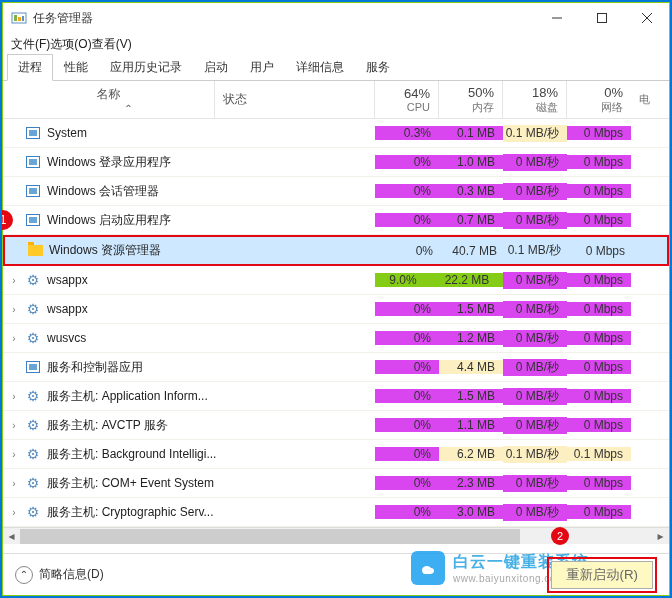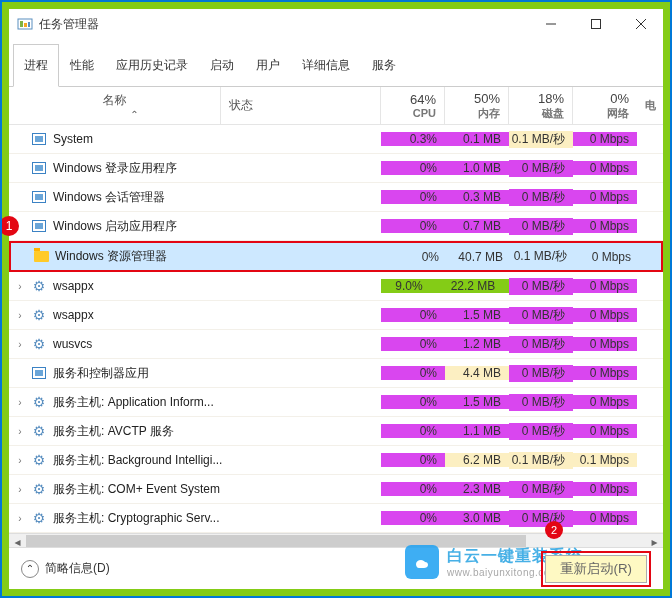--- a/index.html
+++ b/index.html
@@ -1,39 +1,39 @@
 <!DOCTYPE html>
 <html><head>
 <meta charset="utf-8">
 <style>
 * { margin:0; padding:0; box-sizing:border-box; }
 body { font-family:"Microsoft YaHei",sans-serif; font-size:12px; background:#fff; }
 .frame { width:672px; height:598px; border:2px solid #0078d7; position:relative; overflow:hidden; }
-.inner { width:668px; height:594px; border:7px solid #84cc16; position:relative; background:#fff; }
+.inner { width:668px; height:594px; border:1px solid #84cc16; position:relative; background:#fff; }
 .titlebar { height:30px; display:flex; align-items:center; padding:0 0 0 8px; }
 .titlebar .app-icon { width:16px; height:16px; margin-right:6px; }
 .titlebar .title { flex:1; font-size:12px; color:#333; }
 .win-btn { width:45px; height:30px; display:flex; align-items:center; justify-content:center; color:#333; }
 .menubar { height:22px; display:flex; align-items:center; padding:0 8px; color:#222; }
 .menubar span { cursor:default; }
 .tabs { display:flex; border-bottom:1px solid #ccc; height:26px; align-items:flex-end; padding-left:4px; }
-.tab { padding:12px 10px; border:1px solid transparent; border-bottom:none; color:#333; background:#fff; }
+.tab { padding:4px 10px; border:1px solid transparent; border-bottom:none; color:#333; background:#fff; }
 .tab.active { border-color:#ccc; border-bottom:1px solid #fff; position:relative; top:1px; background:#fff; }
 .grid { position:relative; }
 .header-row { display:flex; height:38px; border-bottom:1px solid #e5e5e5; align-items:stretch; }
 .hcell { border-right:1px solid #e5e5e5; display:flex; flex-direction:column; justify-content:center; padding:2px 8px; color:#555; font-size:12px; }
 .hcell.r { align-items:flex-end; }
 .h-name { width:212px; align-items:center; flex-direction:column; position:relative; }
 .h-name .sort { margin-left:40px; color:#555; font-size:10px; }
 .h-status { width:160px; }
 .h-num { width:64px; }
 .h-net { width:64px; border-right:none; }
 .h-last { width:15px; border-right:none; }
 .pct { color:#444; font-size:13px; }
-.sub { color:#777; font-size:11px;font-weight:bold; }
+.sub { color:#777; font-size:11px; }
 .rows { }
 .row { display:flex; height:29px; align-items:center; border-bottom:1px solid #f3f0e9; }
 .row .c-name { width:372px; display:flex; align-items:center; gap:6px; padding-left:6px; }
 .row .chev { width:10px; text-align:center; color:#777; font-size:10px; }
 .row .proc-icon { width:16px; height:16px; display:inline-flex; align-items:center; justify-content:center; }
 .row .label { color:#222; white-space:nowrap; overflow:hidden; text-overflow:ellipsis; max-width:300px; }
 .c-num, .c-net { width:64px; text-align:right; padding-right:8px; color:#333; }
 .heat1 { background:#d946ef; }
 .heat2 { background:#fcefc2; }
 .heat3 { background:#84cc16;text-align:center; }

